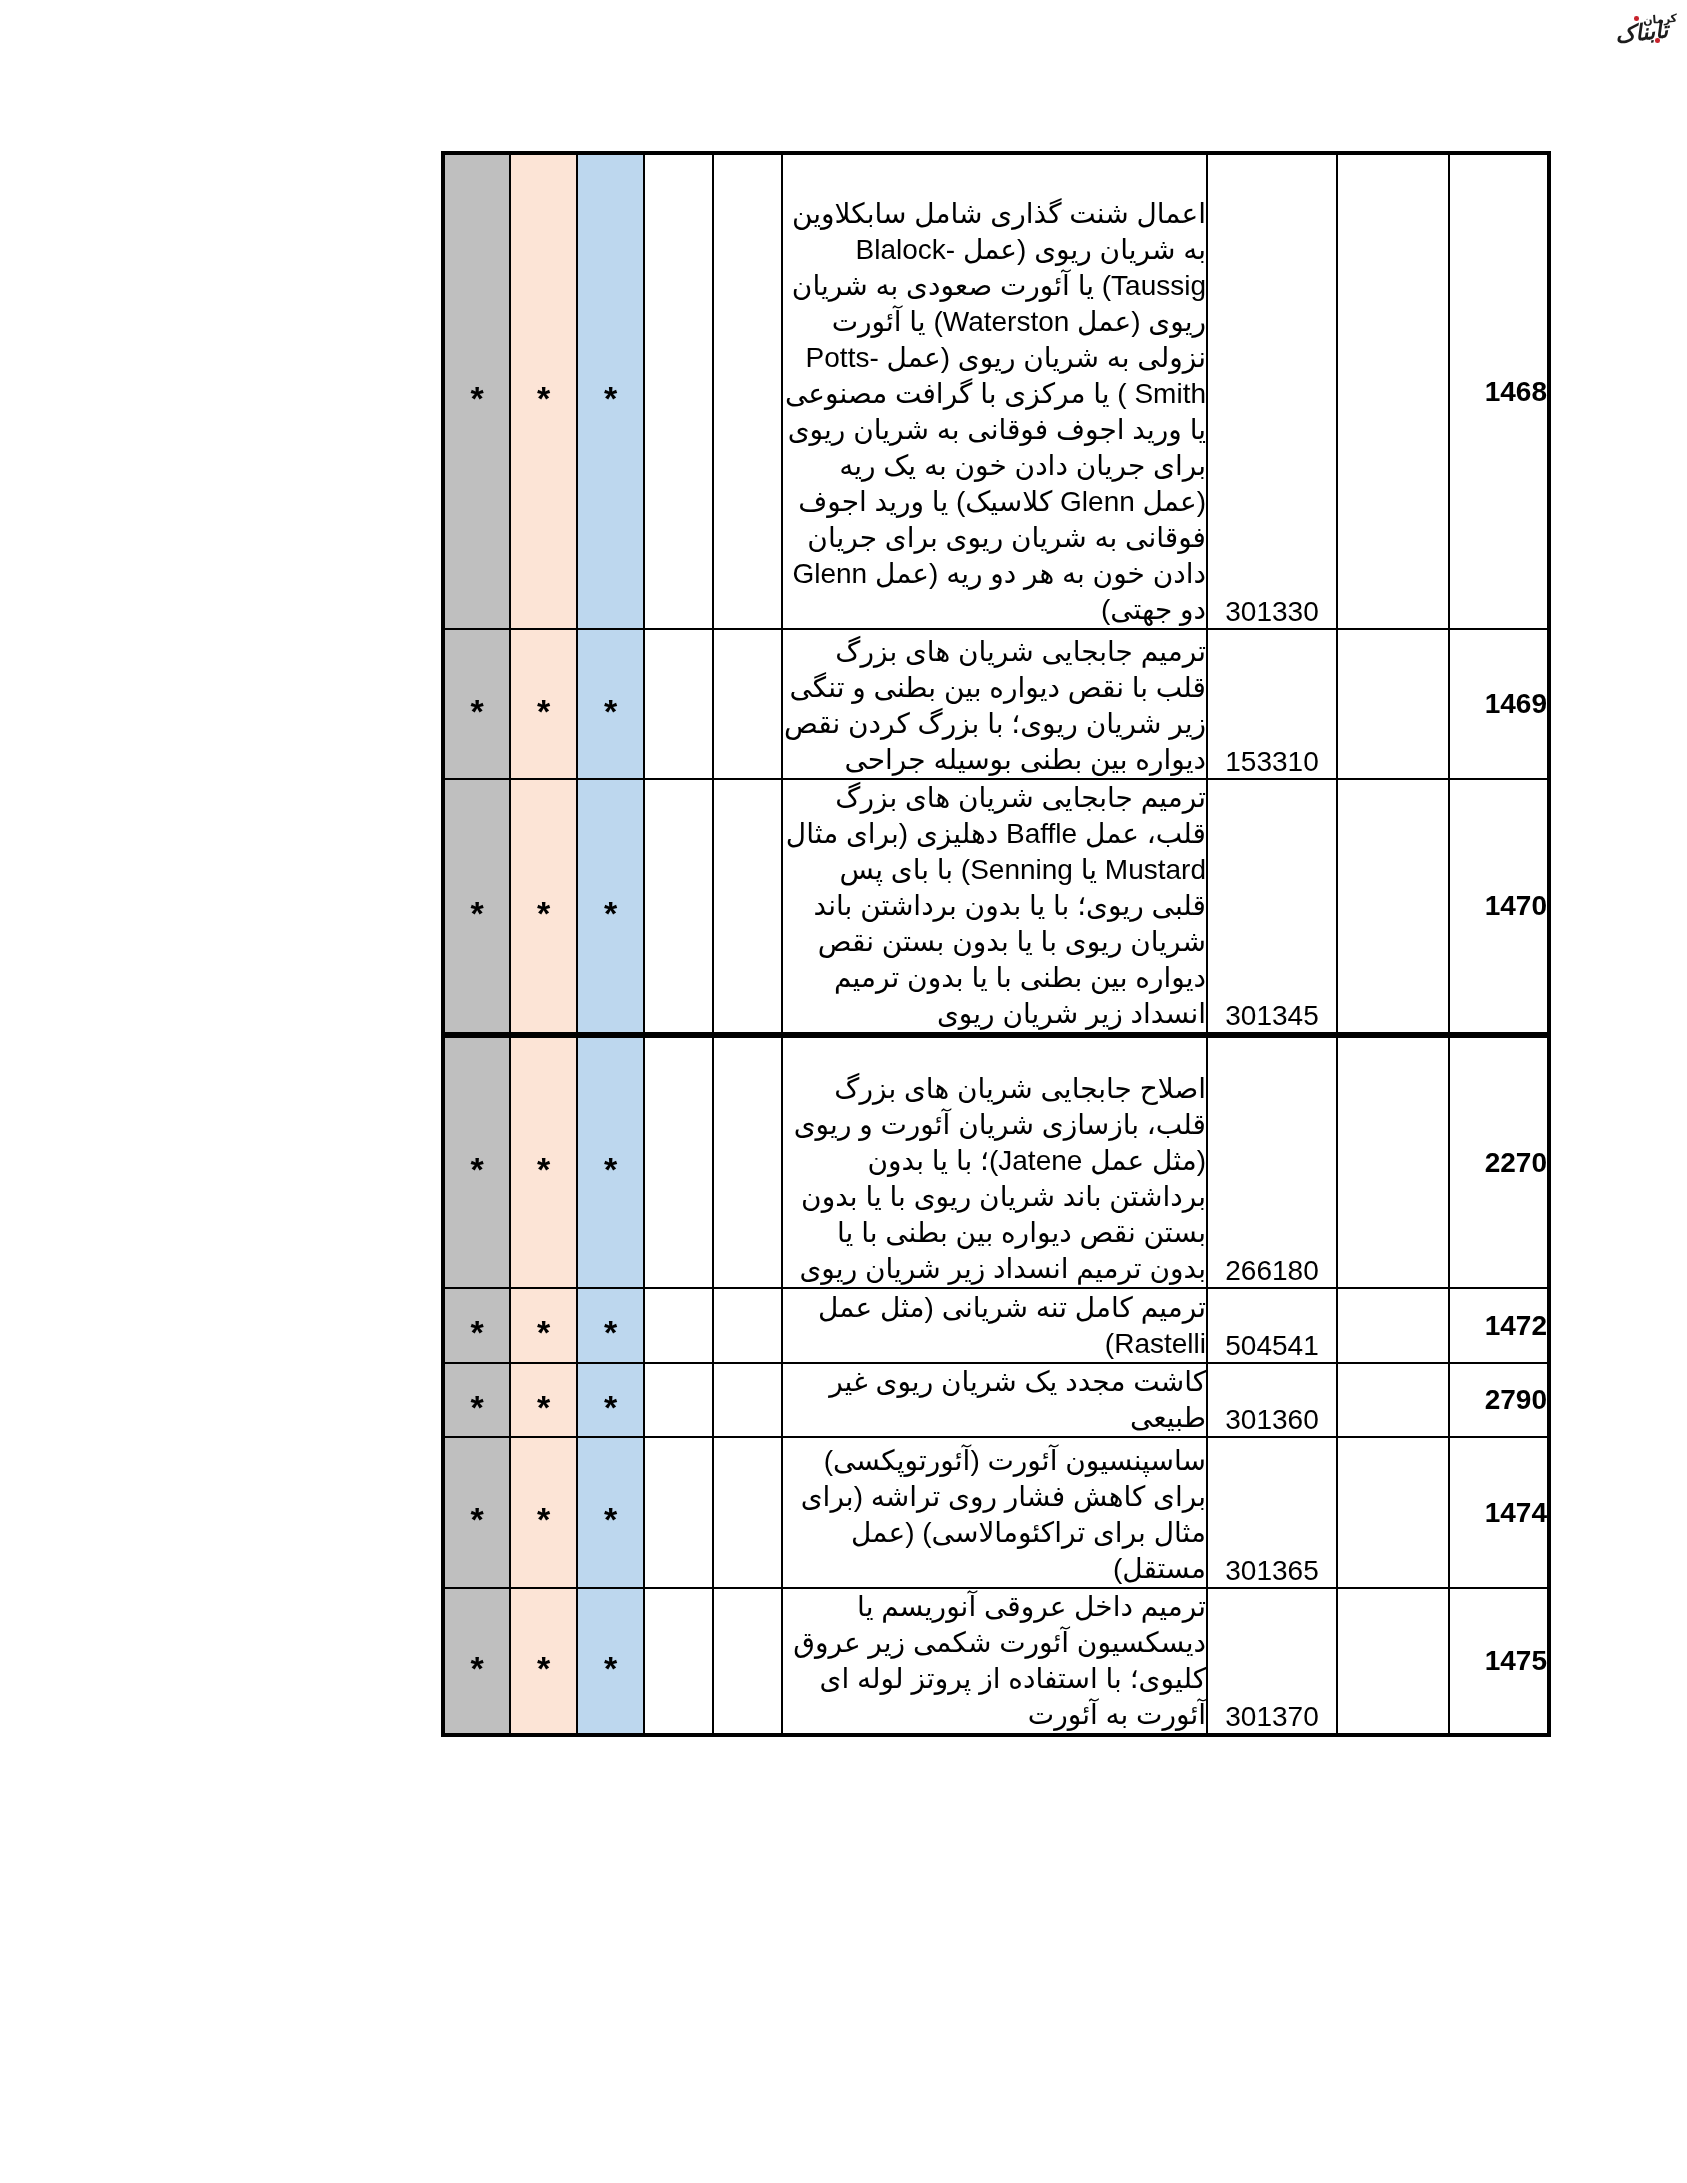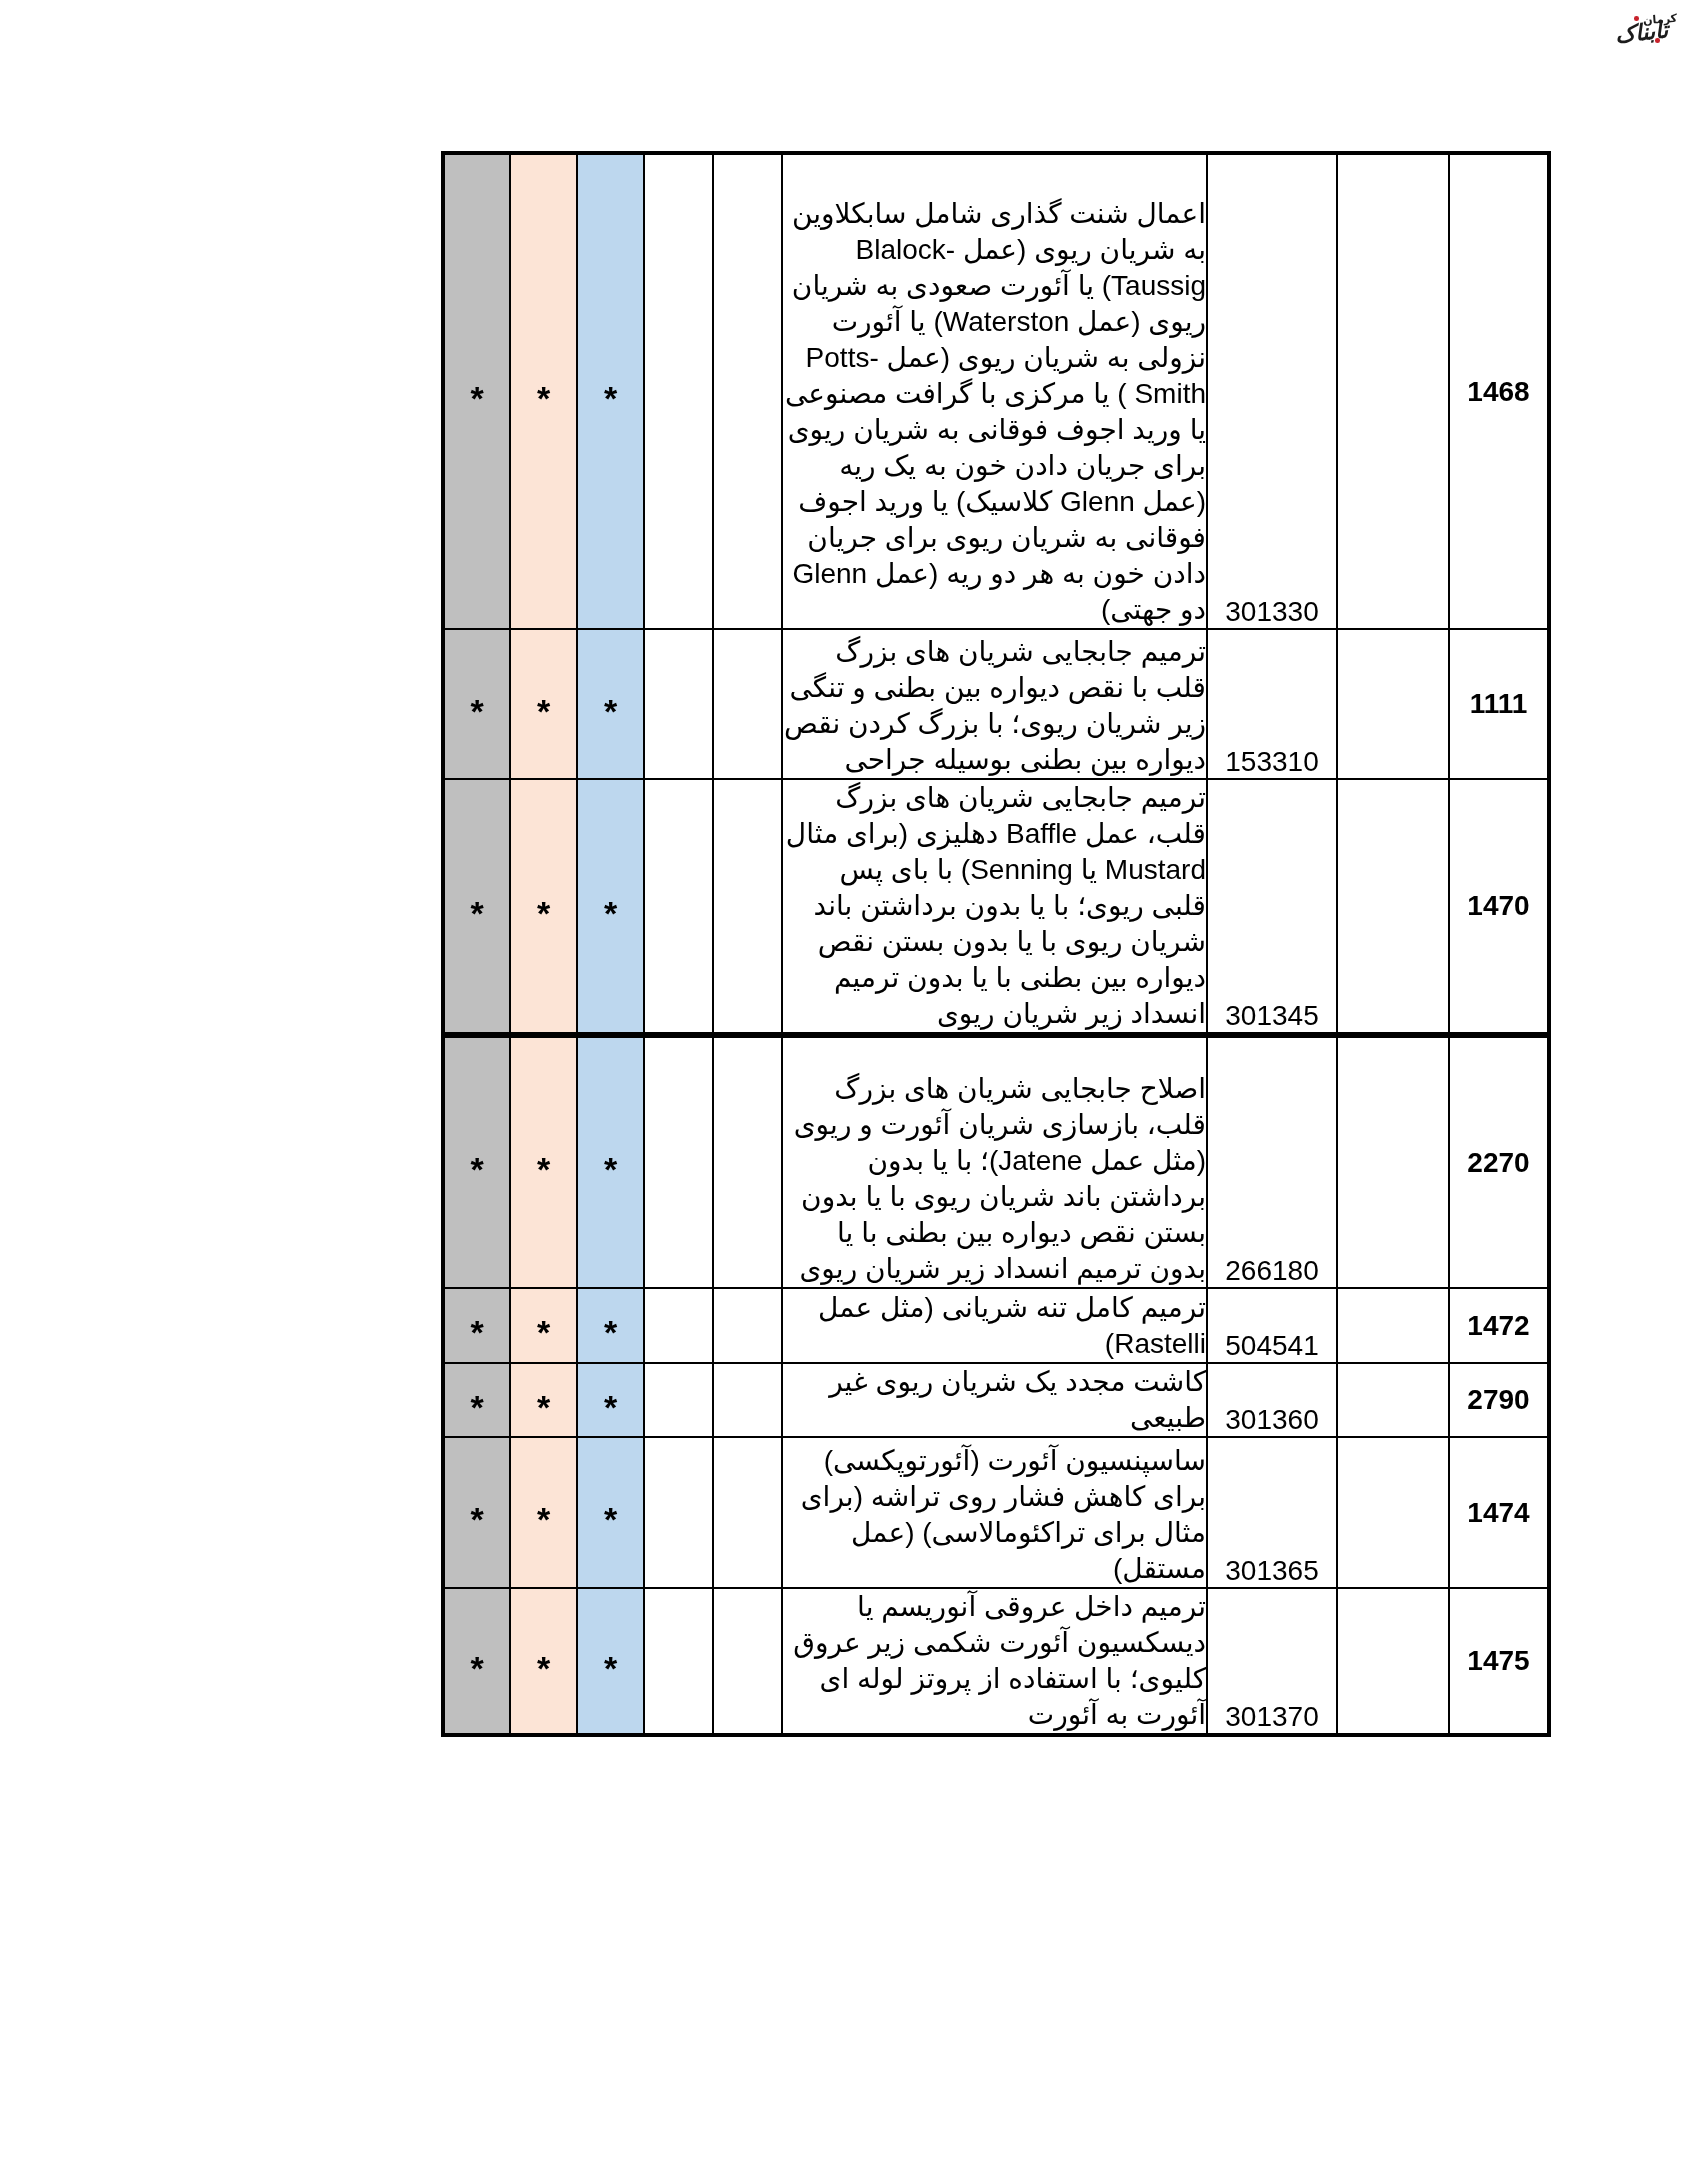--- a/index.html
+++ b/index.html
@@ -93,21 +93,21 @@
     padding: 4px 6.6px 6.6px 9.3px;
   }
   td.c-code {
     text-align: center;
     vertical-align: bottom;
     font-size: 28px;
     color: #000;
     padding-bottom: 2px;
   }
   td.c-num {
-    text-align: center;
+    text-align: right;
     vertical-align: middle;
     font-weight: bold;
     font-size: 28px;
     color: #000;
   }
 </style>
 </head>
 <body>
 
 <div class="page">
@@ -147,21 +147,21 @@
 
       <tr style="height:150px">
         <td class="c-star" style="background-color: rgb(191, 191, 191);"><span class="star">*</span></td>
         <td class="c-star" style="background-color: rgb(252, 228, 214);"><span class="star">*</span></td>
         <td class="c-star" style="background-color: rgb(189, 215, 238);"><span class="star">*</span></td>
         <td class="c-blank"></td>
         <td class="c-blank"></td>
         <td class="c-desc">ترمیم جابجایی شریان های بزرگ قلب با نقص دیواره بین بطنی و تنگی زیر شریان ریوی؛ با بزرگ کردن نقص دیواره بین بطنی بوسیله جراحی</td>
         <td class="c-code">153310</td>
         <td class="c-blank"></td>
-        <td class="c-num">1111</td>
+        <td class="c-num">1469</td>
       </tr>
 
       <tr style="height:254px">
         <td class="c-star" style="background-color: rgb(191, 191, 191);"><span class="star">*</span></td>
         <td class="c-star" style="background-color: rgb(252, 228, 214);"><span class="star">*</span></td>
         <td class="c-star" style="background-color: rgb(189, 215, 238);"><span class="star">*</span></td>
         <td class="c-blank"></td>
         <td class="c-blank"></td>
         <td class="c-desc">ترمیم جابجایی شریان های بزرگ قلب، عمل Baffle دهلیزی (برای مثال Mustard یا Senning) با بای پس قلبی ریوی؛ با یا بدون برداشتن باند شریان ریوی با یا بدون بستن نقص دیواره بین بطنی با یا بدون ترمیم انسداد زیر شریان ریوی</td>
         <td class="c-code">301345</td>

